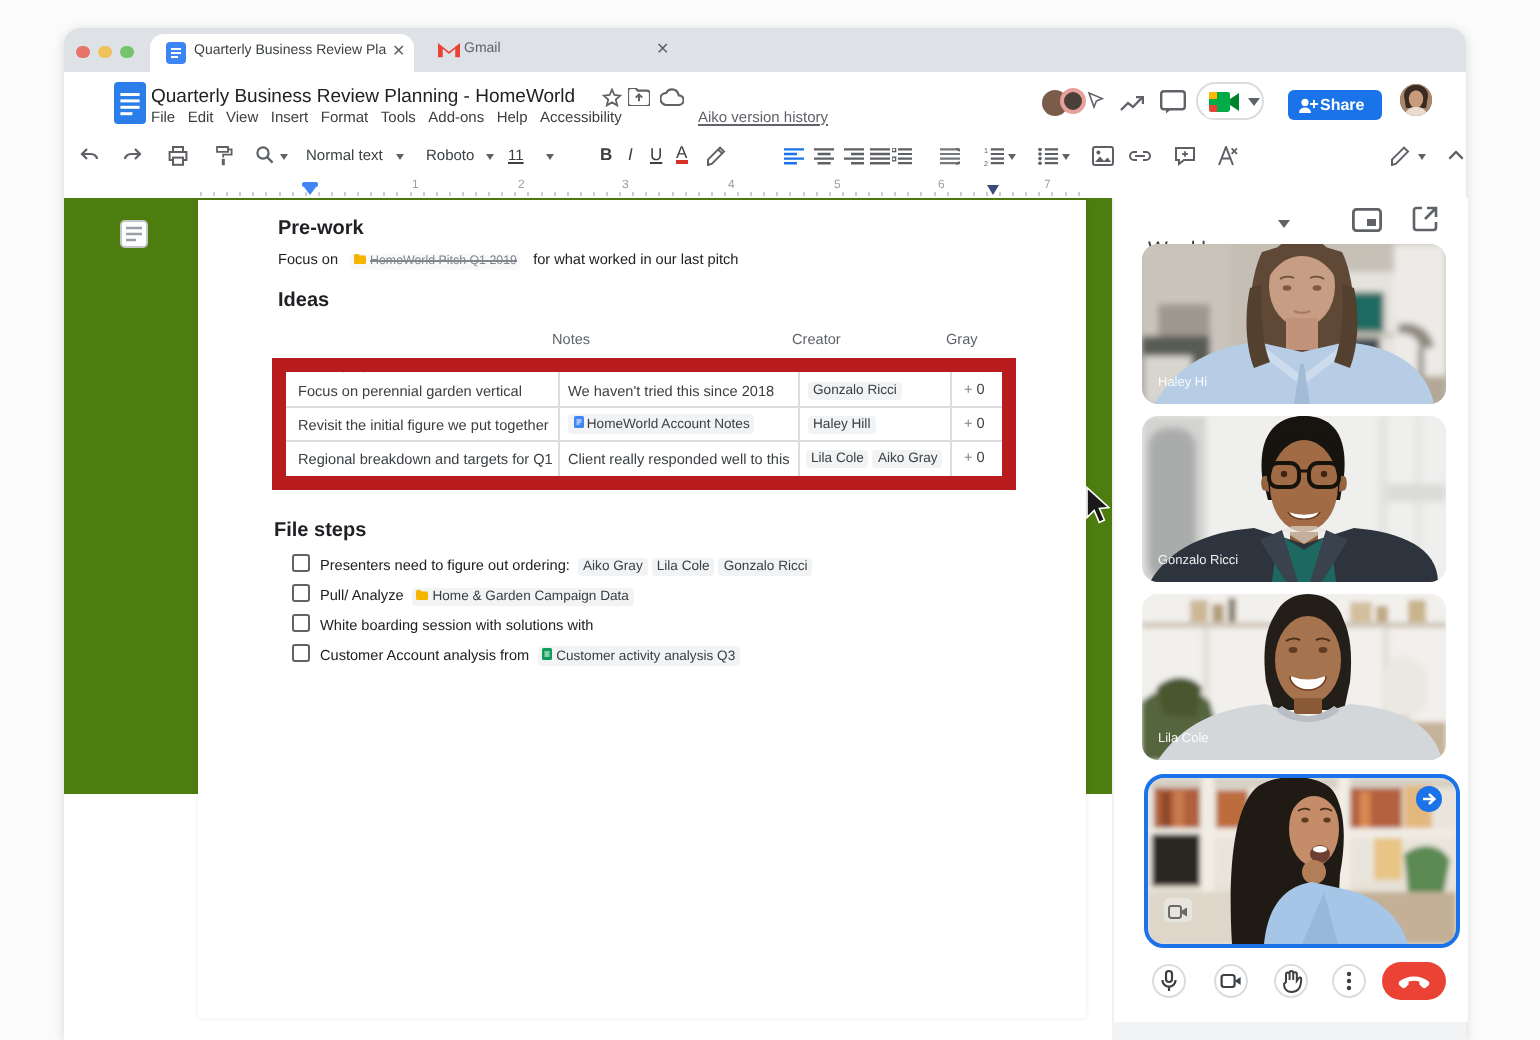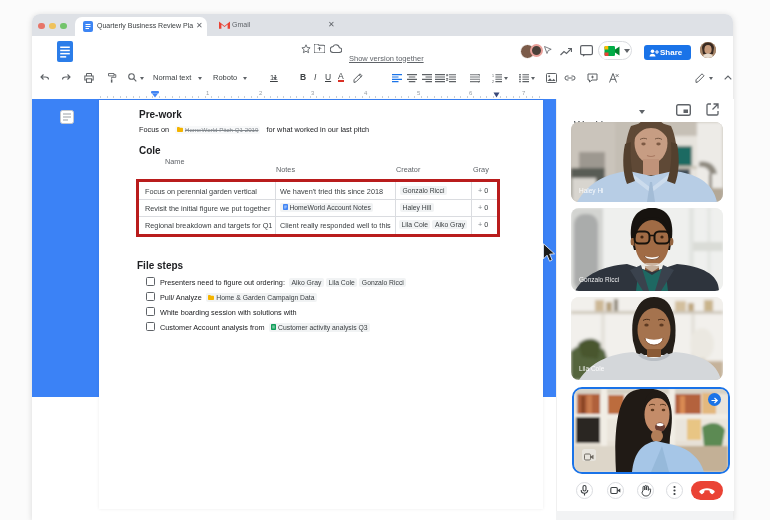--- a/index.html
+++ b/index.html
@@ -17,29 +17,29 @@
   #dhead{position:absolute;left:0;top:22px;width:701px;height:30px;background:#fff;}
   #title{position:absolute;left:43.5px;top:6.5px;font-size:9.5px;color:#202124;white-space:nowrap;}
   .menu{position:absolute;top:17.5px;font-size:7.5px;color:#3c4043;white-space:nowrap;}
   
   #tbar{position:absolute;left:0;top:52px;width:701px;height:23px;background:#fff;}
   .tsmall{position:absolute;font-size:7.5px;color:#3c4043;white-space:nowrap;}
   
   #ruler{position:absolute;left:0;top:75px;width:524px;height:10px;background:#fff;}
   .rnum{position:absolute;top:1px;font-size:6px;color:#9aa0a6;}
   
-  #main{position:absolute;left:0;top:85px;width:524px;height:298px;background:#3b82f6;}
+  #main{position:absolute;left:0;top:85px;width:524px;height:298px;background:#4d7c0f;}
   #page{position:absolute;left:67px;top:1px;width:444px;height:409px;background:#fff;box-shadow:0 0 3px rgba(0,0,0,0.08);}
   
   .h2{position:absolute;font-size:10px;font-weight:bold;color:#202124;white-space:nowrap;}
   .body8{position:absolute;font-size:7.3px;color:#202124;white-space:nowrap;}
   .gray8{color:#5f6368;}
   .chip{display:inline-block;background:#f1f3f4;border-radius:2px;padding:1px 2.5px;color:#3c4043;font-size:6.8px;}
   
-  .tb{position:absolute;border:3px solid #b91c1c;}
+  .tb{position:absolute;border:7px solid #b91c1c;}
   .cellline{position:absolute;background:#dadce0;}
   
   #panel{position:absolute;left:524px;top:85px;width:177px;height:412px;background:#fff;border-left:1px solid #f0f0f0;}
   .tile{position:absolute;left:14px;width:152px;border-radius:8px;overflow:hidden;}
   .ctl{position:absolute;width:17px;height:17px;border-radius:50%;background:#fff;border:1px solid #dadce0;box-sizing:border-box;}
 </style>
 </head>
 <body>
 <div id="stage">
  <div id="win">
@@ -66,31 +66,33 @@
   </div>
 
   <div id="dhead">
     <svg class="abs" style="left:25px;top:5px;" width="16" height="21" viewBox="0 0 16 21">
           <rect x="0" y="0" width="16" height="21" rx="2" fill="#2b7de9"></rect>
           <rect x="3.2" y="5.5" width="9.6" height="1.5" fill="#fff"></rect>
           <rect x="3.2" y="8.7" width="9.6" height="1.5" fill="#fff"></rect>
           <rect x="3.2" y="11.9" width="9.6" height="1.5" fill="#fff"></rect>
           <rect x="3.2" y="15.1" width="6" height="1.5" fill="#fff"></rect>
         </svg>
+    <div id="title">Quarterly Business Review Planning - HomeWorld</div>
     <svg class="abs" style="left:269px;top:8px;" width="10" height="10" viewBox="0 0 10 10">
           <path d="M5 0.8l1.2 2.7 2.9 0.3-2.2 2 0.7 2.9L5 7.2 2.4 8.7l0.7-2.9-2.2-2 2.9-0.3z" fill="none" stroke="#5f6368" stroke-width="0.9"></path>
         </svg>
     <svg class="abs" style="left:282px;top:8px;" width="11" height="9" viewBox="0 0 11 9">
           <path d="M0 1.5C0 0.7 0.7 0 1.5 0h2.2l1.2 1.3h4.6C10.3 1.3 11 2 11 2.8v4.7c0 0.8-0.7 1.5-1.5 1.5h-8C0.7 9 0 8.3 0 7.5z" fill="none" stroke="#5f6368" stroke-width="1.1"></path>
           <path d="M5.5 3.2v3.4M3.9 4.8l1.6-1.6 1.6 1.6" fill="none" stroke="#5f6368" stroke-width="1"></path>
         </svg>
     <svg class="abs" style="left:298px;top:8px;" width="12" height="9" viewBox="0 0 12 9">
           <path d="M3 8.5h6.2c1.5 0 2.6-1.1 2.6-2.4 0-1.3-1-2.3-2.4-2.4C9 1.9 7.6 0.7 6 0.7 4.7 0.7 3.6 1.4 3.1 2.5 1.4 2.6 0.2 3.8 0.2 5.4c0 1.7 1.3 3 2.8 3.1z" fill="none" stroke="#5f6368" stroke-width="1.1"></path>
         </svg>
-    <div class="menu" style="left:317px;color:#5f6368;text-decoration:underline;">Show version together</div>
+    <div class="menu" style="left:43.5px;">File&nbsp;&nbsp;&nbsp;Edit&nbsp;&nbsp;&nbsp;View&nbsp;&nbsp;&nbsp;Insert&nbsp;&nbsp;&nbsp;Format&nbsp;&nbsp;&nbsp;Tools&nbsp;&nbsp;&nbsp;Add-ons&nbsp;&nbsp;&nbsp;Help&nbsp;&nbsp;&nbsp;Accessibility</div>
+    <div class="menu" style="left:317px;color:#5f6368;text-decoration:underline;">Aiko version history</div>
 
     <div class="abs" style="left:488px;top:8px;width:13px;height:13px;border-radius:50%;background:#7b5b49;border:1px solid #fff;"></div>
     <div class="abs" style="left:498px;top:8px;width:13px;height:13px;border-radius:50%;background:#4a4039;border:2px solid #e8a09a;box-sizing:border-box;"></div>
     <svg class="abs" style="left:512px;top:10px;" width="8" height="9" viewBox="0 0 8 9">
           <path d="M0.5 0.5l2.5 7 1.2-3 3-1.2z" fill="#fff" stroke="#5f6368" stroke-width="0.8"></path>
         </svg>
     <svg class="abs" style="left:528px;top:12px;" width="12" height="8" viewBox="0 0 12 8">
           <path d="M0.5 7L4 3.5l2.5 2L11 0.8" fill="none" stroke="#5f6368" stroke-width="1.2"></path>
           <path d="M8 0.5h3.5V4" fill="none" stroke="#5f6368" stroke-width="1.2"></path>
         </svg>
@@ -143,21 +145,21 @@
         </svg>
     <svg class="abs" style="left:96px;top:7px;" width="9" height="9" viewBox="0 0 9 9">
           <circle cx="3.5" cy="3.5" r="2.8" fill="none" stroke="#5d6165" stroke-width="1.1"></circle>
           <path d="M5.7 5.7L8.3 8.3" stroke="#5d6165" stroke-width="1.1"></path>
         </svg>
     <div class="abs" style="left:108px;top:11px;width:0;height:0;border-left:2.5px solid transparent;border-right:2.5px solid transparent;border-top:3.5px solid #5f6368;"></div>
     <div class="tsmall" style="left:121px;top:7px;">Normal text</div>
     <div class="abs" style="left:166px;top:11px;width:0;height:0;border-left:2.5px solid transparent;border-right:2.5px solid transparent;border-top:3.5px solid #5f6368;"></div>
     <div class="tsmall" style="left:181px;top:7px;">Roboto</div>
     <div class="abs" style="left:211px;top:11px;width:0;height:0;border-left:2.5px solid transparent;border-right:2.5px solid transparent;border-top:3.5px solid #5f6368;"></div>
-    <div class="tsmall" style="left:238px;top:7px;text-decoration:underline;">11</div>
+    <div class="tsmall" style="left:222px;top:7px;text-decoration:underline;">11</div>
     <div class="abs" style="left:241px;top:11px;width:0;height:0;border-left:2.5px solid transparent;border-right:2.5px solid transparent;border-top:3.5px solid #5f6368;"></div>
     <div class="tsmall" style="left:268px;top:6px;font-weight:bold;font-size:8.5px;">B</div>
     <div class="tsmall" style="left:282px;top:6px;font-style:italic;font-size:8.5px;">I</div>
     <div class="tsmall" style="left:293px;top:6px;text-decoration:underline;font-size:8.5px;">U</div>
     <div class="tsmall" style="left:306px;top:6px;font-size:8.5px;border-bottom:2px solid #d93025;line-height:8px;">A</div>
     <svg class="abs" style="left:321px;top:7px;" width="10" height="10" viewBox="0 0 10 10">
           <path d="M1 9.5l2-0.7 6-6L7 0.8l-6 6zM6 1.8l2.2 2" fill="none" stroke="#5d6165" stroke-width="1"></path>
         </svg>
     <svg class="abs" style="left:360px;top:8px;" width="10" height="9" viewBox="0 0 10 9">
           <path d="M0 0.7h10M0 3h6.5M0 5.3h10M0 7.6h6.5" stroke="#1a73e8" stroke-width="1.2"></path>
@@ -245,23 +247,23 @@
         </svg>
     <div id="page">
 
       <div class="h2" style="left:40px;top:9px;">Pre-work</div>
       <div class="body8" style="left:40px;top:25px;">Focus on&nbsp;&nbsp;
         <span class="chip" style="background:#f8f9fa;padding:0.5px 2px;"><svg width="6" height="5" viewBox="0 0 12 10" style="vertical-align:0px;">
                 <path d="M0 1.5C0 0.7 0.7 0 1.5 0h3l1.3 1.5h4.7c0.8 0 1.5 0.7 1.5 1.5v5.5c0 0.8-0.7 1.5-1.5 1.5h-9C0.7 10 0 9.3 0 8.5z" fill="#f4b400"></path>
               </svg>
         <span style="color:#80868b;text-decoration:line-through;font-size:6.2px;">HomeWorld Pitch Q1 2019</span></span>
         &nbsp;&nbsp;for what worked in our last pitch</div>
-      <div class="h2" style="left:40px;top:45px;">Cole</div>
-
-      <div class="body8 gray8" style="left:39px;top:57px;padding-left:27px;">Name</div>
+      <div class="h2" style="left:40px;top:45px;">Ideas</div>
+
+      <div class="body8 gray8" style="left:39px;top:79px;padding-left:27px;">Name</div>
       <div class="body8 gray8" style="left:177px;top:65px;">Notes</div>
       <div class="body8 gray8" style="left:297px;top:65px;">Creator</div>
       <div class="body8 gray8" style="left:374px;top:65px;">Gray</div>
 
       <div class="tb" style="left:37px;top:79px;width:358px;height:52px;">
         <div class="cellline" style="left:0;top:17px;width:358px;height:1px;"></div>
         <div class="cellline" style="left:0;top:34px;width:358px;height:1px;"></div>
         <div class="cellline" style="left:136px;top:0;width:1px;height:52px;"></div>
         <div class="cellline" style="left:256px;top:0;width:1px;height:52px;"></div>
         <div class="cellline" style="left:332px;top:0;width:1px;height:52px;"></div>

